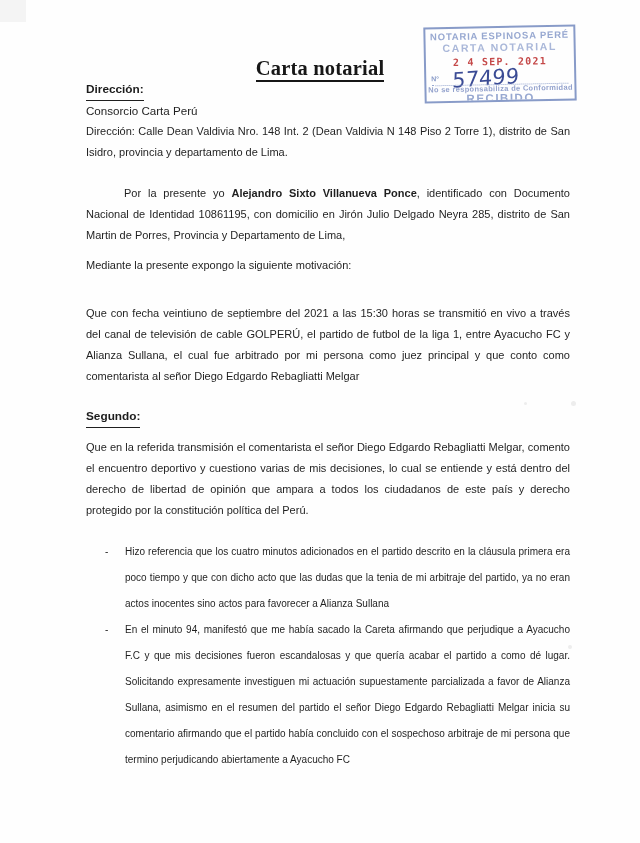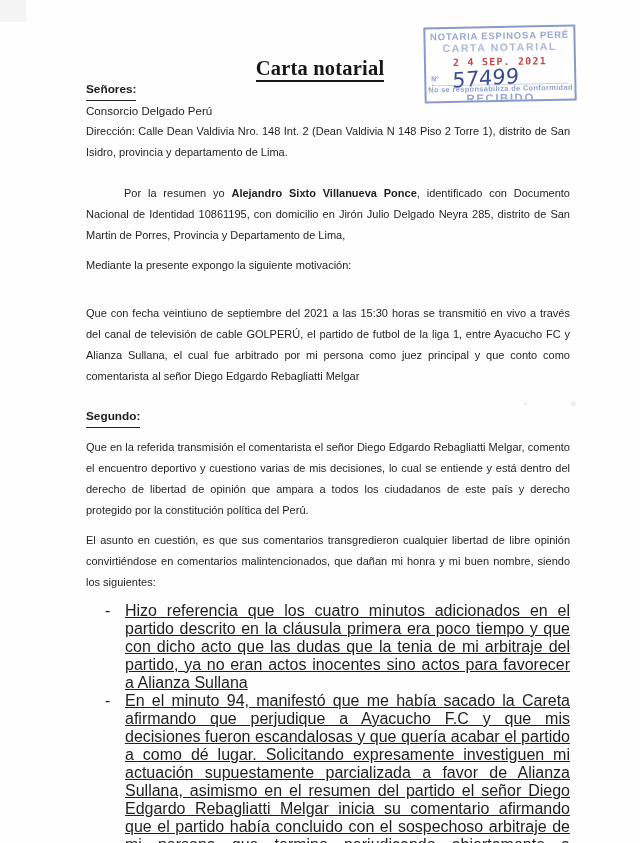--- a/index.html
+++ b/index.html
@@ -163,26 +163,25 @@
   b.nm { font-weight: bold; }
 
   ul.dash-list {
     list-style: none;
     margin: 0;
     padding: 0 0 0 17px;
   }
   ul.dash-list li {
     position: relative;
     padding-left: 22px;
-    font-size: 16px;
-    line-height: 18px;
+    font-size: 10px;
+    line-height: 26px;
     text-align: justify;
     margin-bottom: 0px;
     color: #1f1f1f;
-    text-decoration: underline;
   }
   ul.dash-list li::before {
     content: "-";
     position: absolute;
     left: 2px;
     top: 0;
     color: #1f1f1f;
   }
 </style>
 </head>
@@ -208,29 +207,29 @@
       <div class="stamp-num">57499</div>
       <div class="stamp-rule"></div>
       <div class="stamp-sub">No se responsabiliza de Conformidad</div>
       <div class="stamp-recibido">RECIBIDO</div>
     </div>
   </div>
 
   <div class="body-area">
 
     <div class="hdr-wrap">
-      <span class="hdr">Señores:</span>
+      <span class="hdr">Dirección:</span>
     </div>
 
-    <div class="ln">Consorcio Delgado Perú</div>
+    <div class="ln">Consorcio Carta Perú</div>
     <div class="blk">Dirección: Calle Dean Valdivia Nro. 148 Int. 2 (Dean Valdivia N 148 Piso 2 Torre 1), distrito de San Isidro, provincia y departamento de Lima.</div>
 
     <div class="spacer-lg"></div>
 
-    <p class="blk indent-first"><span>Por la resumen yo </span><b class="nm">Alejandro Sixto Villanueva Ponce</b><span>, identificado con Documento Nacional de Identidad 10861195, con domicilio en Jirón Julio Delgado Neyra 285, distrito de San Martin de Porres, Provincia y Departamento de Lima,</span></p>
+    <p class="blk indent-first"><span>Por la presente yo </span><b class="nm">Alejandro Sixto Villanueva Ponce</b><span>, identificado con Documento Nacional de Identidad 10861195, con domicilio en Jirón Julio Delgado Neyra 285, distrito de San Martin de Porres, Provincia y Departamento de Lima,</span></p>
 
     <div class="spacer-sm"></div>
 
     <div class="blk">Mediante la presente expongo la siguiente motivación:</div>
 
     <div class="spacer-md"></div>
 
 
     <div class="spacer-sm"></div>
 
@@ -241,21 +240,20 @@
     <div class="hdr-wrap">
       <span class="hdr">Segundo:</span>
     </div>
 
     <div class="spacer-sm"></div>
 
     <p class="blk">Que en la referida transmisión el comentarista el señor Diego Edgardo Rebagliatti Melgar, comento el encuentro deportivo y cuestiono varias de mis decisiones, lo cual se entiende y está dentro del derecho de libertad de opinión que ampara a todos los ciudadanos de este país y derecho protegido por la constitución política del Perú.</p>
 
     <div class="spacer-sm"></div>
 
-    <p class="blk">El asunto en cuestión, es que sus comentarios transgredieron cualquier libertad de libre opinión convirtiéndose en comentarios malintencionados, que dañan mi honra y mi buen nombre, siendo los siguientes:</p>
 
     <div class="spacer-sm"></div>
 
     <ul class="dash-list">
       <li>Hizo referencia que los cuatro minutos adicionados en el partido descrito en la cláusula primera era poco tiempo y que con dicho acto que las dudas que la tenia de mi arbitraje del partido, ya no eran actos inocentes sino actos para favorecer a Alianza Sullana</li>
       <li>En el minuto 94, manifestó que me había sacado la Careta afirmando que perjudique a Ayacucho F.C y que mis decisiones fueron escandalosas y que quería acabar el partido a como dé lugar. Solicitando expresamente investiguen mi actuación supuestamente parcializada a favor de Alianza Sullana, asimismo en el resumen del partido el señor Diego Edgardo Rebagliatti Melgar inicia su comentario afirmando que el partido había concluido con el sospechoso arbitraje de mi persona que termino perjudicando abiertamente a Ayacucho FC</li>
     </ul>
 
   </div>
 </div>

